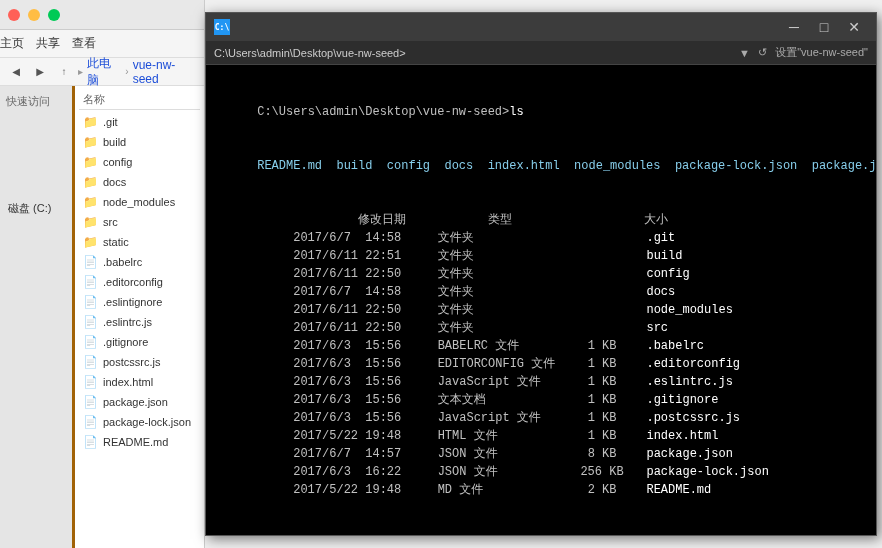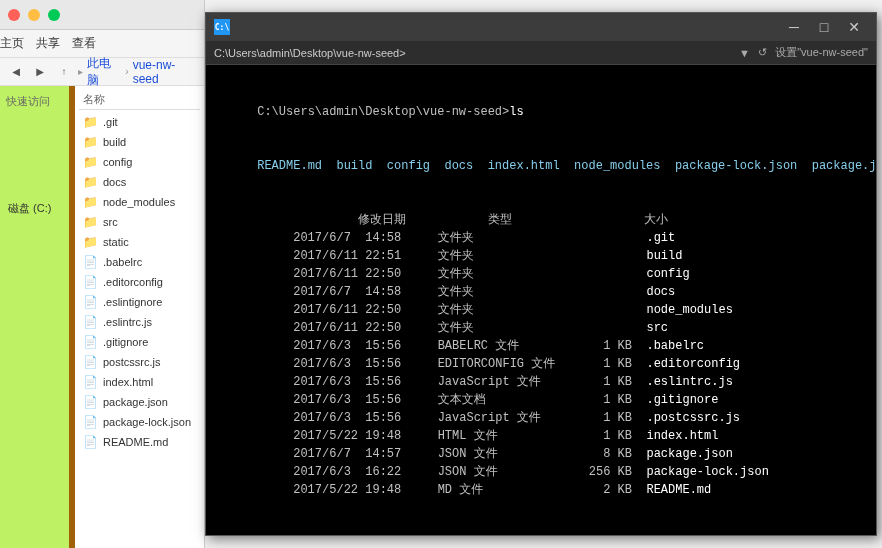--- a/index.html
+++ b/index.html
@@ -102,22 +102,22 @@
     }
 
     .explorer-content {
       display: flex;
       flex: 1;
       overflow: hidden;
     }
 
     .sidebar-panel {
       width: 75px;
-      background: #bef264;
-      border-right: 6px solid #a16207;
+      background: #e5e5e5;
+      border-right: 3px solid #a16207;
       overflow-y: auto;
       padding: 4px 0;
     }
 
     .sidebar-section {
       padding: 4px 6px;
     }
 
     .sidebar-title {
       font-size: 11px;
@@ -288,21 +288,21 @@
     .cmd-prompt { color: #c0c0c0; }
     .cmd-command { color: #ffffff; }
 
     @keyframes blink {
       0%, 50% { opacity: 1; }
       51%, 100% { opacity: 0; }
     }
 
     .col-date { color: #c0c0c0; display: inline-block; width: 130px; }
     .col-type { color: #c0c0c0; display: inline-block; width: 120px; }
-    .col-size { color: #c0c0c0; display: inline-block; width: 60px; text-align: right; }
+    .col-size { color: #c0c0c0; display: inline-block; width: 60px; text-align: center; }
     .col-name { color: #ffffff; }
 
     .ls-files { color: #87ceeb; }
   </style>
 </head>
 <body>
 
 <div class="explorer-window">
 
   <div class="explorer-titlebar">

